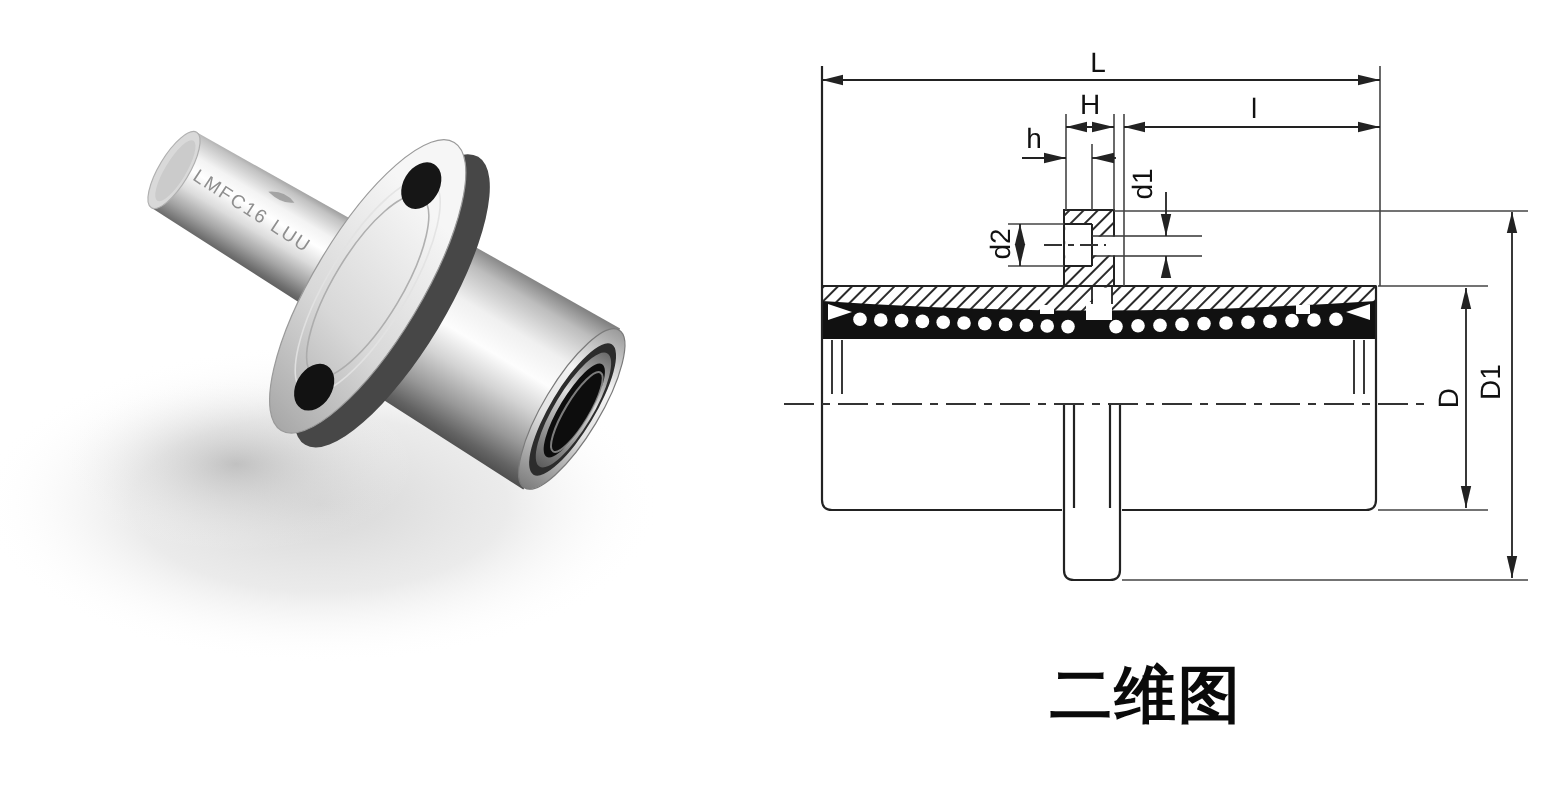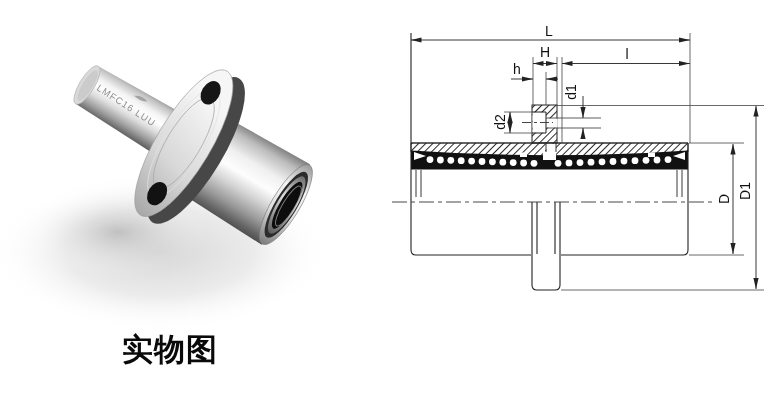--- a/index.html
+++ b/index.html
@@ -96,21 +96,20 @@
         <ellipse cx="110" cy="-57" rx="9" ry="12.5" fill="#161616"></ellipse>
         <ellipse cx="116" cy="57" rx="9" ry="12.5" fill="#121212"></ellipse>
 
         <ellipse cx="232" cy="0" rx="14" ry="46" fill="url(#ge)" stroke="#7a7a7a" stroke-width="0.6"></ellipse>
         <ellipse cx="232.5" cy="0" rx="11" ry="38" fill="#2c2c2c"></ellipse>
         <ellipse cx="233" cy="0" rx="9.5" ry="33" fill="url(#ge2)"></ellipse>
         <ellipse cx="233.5" cy="0" rx="7.5" ry="27" fill="#0d0d0d"></ellipse>
         <ellipse cx="235" cy="0" rx="6" ry="23" fill="none" stroke="#b9b9b9" stroke-width="1" opacity="0.65"></ellipse>
       </g>
     </svg>
-    <div class="caption photo">实物图</div>
   </div>
 
   <div class="panel drawing-panel">
     <svg width="388" height="400" viewBox="389 0 388 400">
       <defs>
         <pattern id="hp" width="5" height="5" patternUnits="userSpaceOnUse" patternTransform="rotate(-45)">
           <line x1="0" y1="2.5" x2="5" y2="2.5" stroke="#2b2b2b" stroke-width="1"></line>
         </pattern>
         <marker id="mR" markerWidth="14" markerHeight="8" refX="11" refY="4" orient="auto" markerUnits="userSpaceOnUse">
           <path d="M0,1.4 L11,4 L0,6.6 Z" fill="#222"></path>
@@ -225,14 +224,15 @@
         <text class="dim" x="549" y="36" text-anchor="middle">L</text>
         <text class="dim" x="545" y="57" text-anchor="middle">H</text>
         <text class="dim" x="627" y="59" text-anchor="middle">l</text>
         <text class="dim" x="517" y="74" text-anchor="middle">h</text>
         <text class="dim" x="572" y="96" text-anchor="middle" transform="rotate(-90 572 92)">d1</text>
         <text class="dim" x="501" y="126" text-anchor="middle" transform="rotate(-90 501 122)">d2</text>
         <text class="dim" x="725" y="203" text-anchor="middle" transform="rotate(-90 725 199)">D</text>
         <text class="dim" x="746" y="195" text-anchor="middle" transform="rotate(-90 746 191)">D1</text>
       </g>
     </svg>
+    <div class="caption drawing">二维图</div>
   </div>
 </div>
 
 </body></html>

